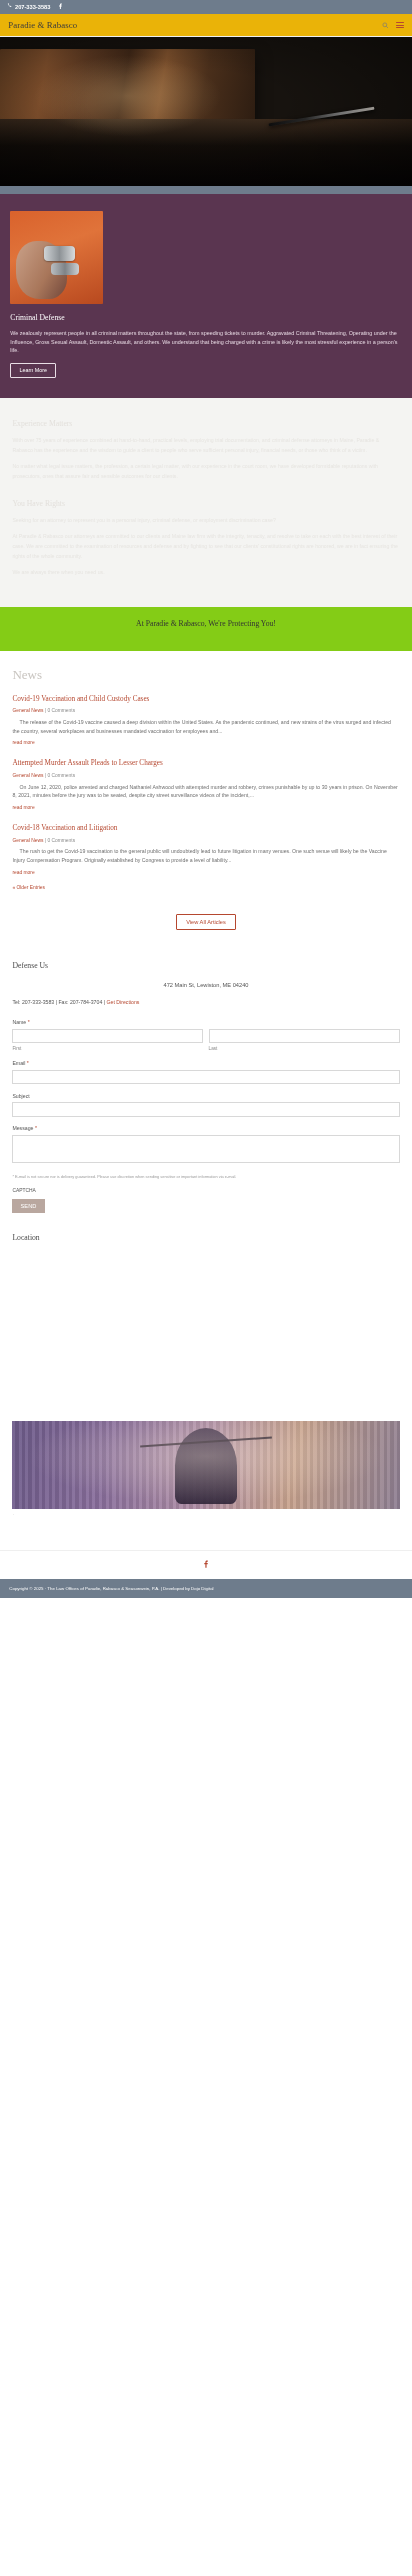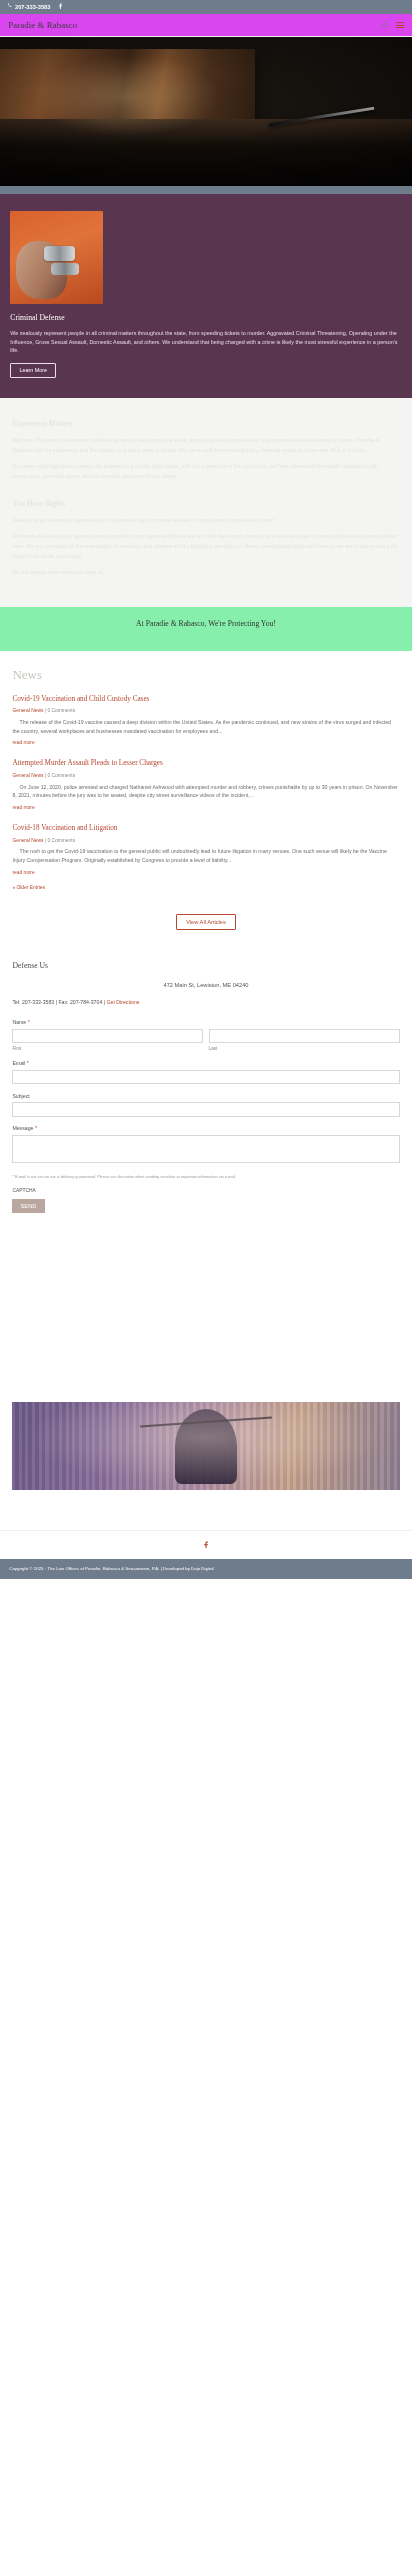--- a/index.html
+++ b/index.html
@@ -23,21 +23,21 @@
     padding: 0 7.2px;
     font-size: 5.7px;
   }
   .topbar .phone { display: flex; align-items: center; gap: 2.6px; font-weight: bold; }
   .topbar .phone svg { width: 5.2px; height: 5.2px; }
   .topbar .social { margin-left: 7.2px; display: flex; align-items: center; }
   .topbar .social svg { width: 4.6px; height: 6.2px; }
 
   
   .header {
-    background: #d946ef;
+    background: #eab308;
     height: 23px;
     display: flex;
     align-items: center;
     justify-content: space-between;
     padding: 0 8.2px;
     border-bottom: 0.5px solid #f0f0f0;
   }
   .brand {
     font-family: "Liberation Serif", serif;
     font-size: 8.8px;
@@ -135,21 +135,21 @@
     background: #f4f4f2; padding: 19.6px 12.4px 23px; color: #dcdcd8;
   }
   .faded h2 {
     font-family: "Liberation Serif", serif; font-weight: normal;
     font-size: 7.7px; margin: 0 0 6.2px; color: #e3e0dc;
   }
   .faded p { margin: 0 0 6.2px; font-size: 5.2px; line-height: 1.9; color: #e6e4e0; }
   .faded .gap { height: 9.3px; }
   .tagline {
     text-align: center; font-family: "Liberation Serif", serif;
-    font-size: 7.7px; color: #333333; padding: 11.3px 10.3px 20.6px; background: #86efac;
+    font-size: 7.7px; color: #333333; padding: 11.3px 10.3px 20.6px; background: #84cc16;
   }
 
   
   .news { background: #ffffff; padding: 13.4px 12.4px 5.2px; }
   .news > h2 {
     font-family: "Liberation Serif", serif; font-weight: normal; font-size: 13px;
     color: #c9c5c0; margin: 0 0 8.2px;
   }
   .post { margin-bottom: 10.3px; }
   .post h3 {
@@ -402,20 +402,21 @@
     </label>
     <textarea class="txt" style=""></textarea>
   </div>
 
   <div class="disclaimer">* E-mail is not secure nor is delivery guaranteed. Please use discretion when sending sensitive or important information via e-mail.</div>
   <div class="captcha-label">CAPTCHA</div>
   <button class="btn-send">SEND</button>
 </div>
 
 <div class="location">
+  <h2>Location</h2>
   <div class="map-area"></div>
 </div>
 
 <div class="justice-wrap">
   <div class="justice">
     <div class="shelf"></div>
     <div class="statue"></div>
     <div class="scales"></div>
     <div class="glow"></div>
   </div>

